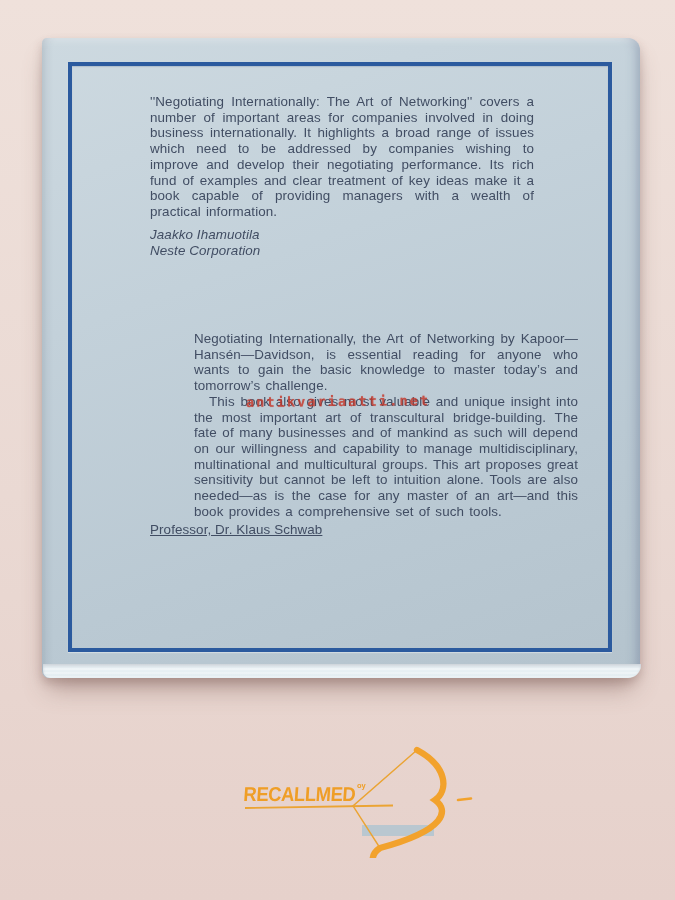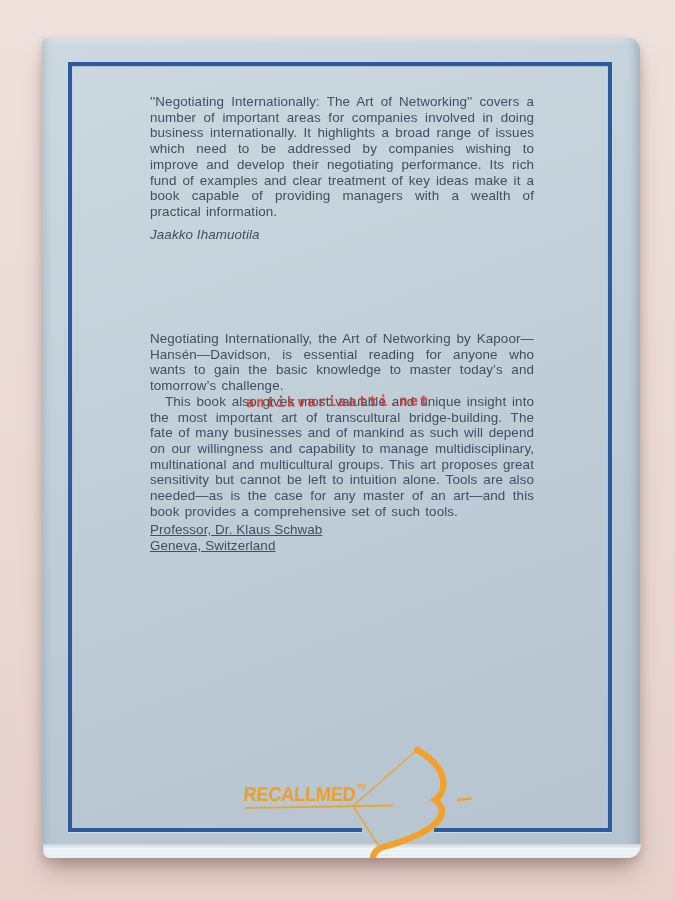--- a/index.html
+++ b/index.html
@@ -3,21 +3,21 @@
 <meta charset="utf-8">
 <style>
   html,body{margin:0;padding:0;}
   body{
     width:675px;height:900px;overflow:hidden;position:relative;
     font-family:"Liberation Sans", sans-serif;
     background:linear-gradient(180deg,#efe1db 0%,#ead9d3 55%,#e6d1cb 100%);
   }
   .backdrop{position:absolute;inset:0;}
   .book{
-    position:absolute;left:42px;top:38px;width:598px;height:820px;
+    position:absolute;left:42px;top:38px;width:598px;height:640px;
     background:linear-gradient(160deg,#cdd9e0 0%,#c3d1da 35%,#bac9d3 70%,#b4c3cd 100%);
     border-radius:5px 12px 14px 7px;
     box-shadow:0 16px 24px -6px rgba(118,84,78,.45), 0 5px 10px rgba(118,84,78,.28),
       inset -9px 0 12px -7px rgba(70,85,120,.40),
       inset 8px 0 12px -9px rgba(40,50,70,.30),
       inset 0 6px 8px -6px rgba(255,255,255,.8);
   }
   .page-edges{
     position:absolute;left:1px;right:-1px;bottom:0;height:14px;
     background:repeating-linear-gradient(180deg,#d6dee3 0 2px,#c6d1d7 2px 4px),
@@ -34,21 +34,21 @@
   }
   .textcol{position:absolute;left:108px;width:384px;z-index:2;color:#414d63;}
   .blurb{
     margin:0;font-size:13.4px;line-height:15.7px;text-align:justify;
     letter-spacing:.1px;word-spacing:1.4px;
   }
   .blurb.indented{text-indent:15px;}
   .endorsement-1{top:56px;}
   .attribution{font-size:13.4px;line-height:15.8px;letter-spacing:.1px;}
   .attribution-1{top:189px;font-style:italic;}
-  .endorsement-2{top:293px;}
+  .endorsement-2{top:293px;margin-left:44px;}
   .attribution-2{top:484px;text-decoration:underline;}
   .watermark{
     position:absolute;left:204px;top:355px;z-index:3;
     font-family:"DejaVu Sans Mono", monospace;font-weight:bold;
     font-size:13.5px;letter-spacing:2.1px;white-space:nowrap;
     color:#c5382b;opacity:.82;transform:rotate(-.6deg);
     text-shadow:0 0 1px rgba(197,56,43,.6);
   }
   .logo{position:absolute;inset:0;width:598px;height:820px;z-index:5;pointer-events:none;}
   .logo text{font-family:"Liberation Sans", sans-serif;font-weight:bold;fill:#ef9e26;}
@@ -60,30 +60,30 @@
   <div class="book">
 
     <div class="frame"></div>
 
     <section class="textcol endorsement-1">
       <p class="blurb">''Negotiating Internationally: The Art of Networking'' covers a number of important areas for companies involved in doing business internationally. It highlights a broad range of issues which need to be addressed by companies wishing to improve and develop their negotiating performance. Its rich fund of examples and clear treatment of key ideas make it a book capable of providing managers with a wealth of practical information.</p>
     </section>
 
     <div class="textcol attribution attribution-1">
       <div>Jaakko Ihamuotila</div>
+      <div>Neste Corporation</div>
     </div>
 
     <section class="textcol endorsement-2">
       <p class="blurb">Negotiating Internationally, the Art of Networking by Kapoor—Hansén—Davidson, is essential reading for anyone who wants to gain the basic knowledge to master today’s and tomorrow’s challenge.</p>
       <p class="blurb indented">This book also gives most valuable and unique insight into the most important art of transcultural bridge-building. The fate of many businesses and of mankind as such will depend on our willingness and capability to manage multidisciplinary, multinational and multicultural groups. This art proposes great sensitivity but cannot be left to intuition alone. Tools are also needed—as is the case for any master of an art—and this book provides a comprehensive set of such tools.</p>
     </section>
 
     <div class="textcol attribution attribution-2">
       <div>Professor, Dr. Klaus Schwab</div>
-      <div>Geneva, Switzerland</div>
     </div>
 
     <div class="watermark">antikvariaatti.net</div>
 
     <svg class="logo" viewBox="0 0 598 820" xmlns="http://www.w3.org/2000/svg">
 
       <rect x="320" y="787" width="72" height="11" fill="#b9c7d0"></rect>
       <g>
 
         <path d="M203,770 L351,767.5" stroke="#eba433" stroke-width="1.8" fill="none"></path>

